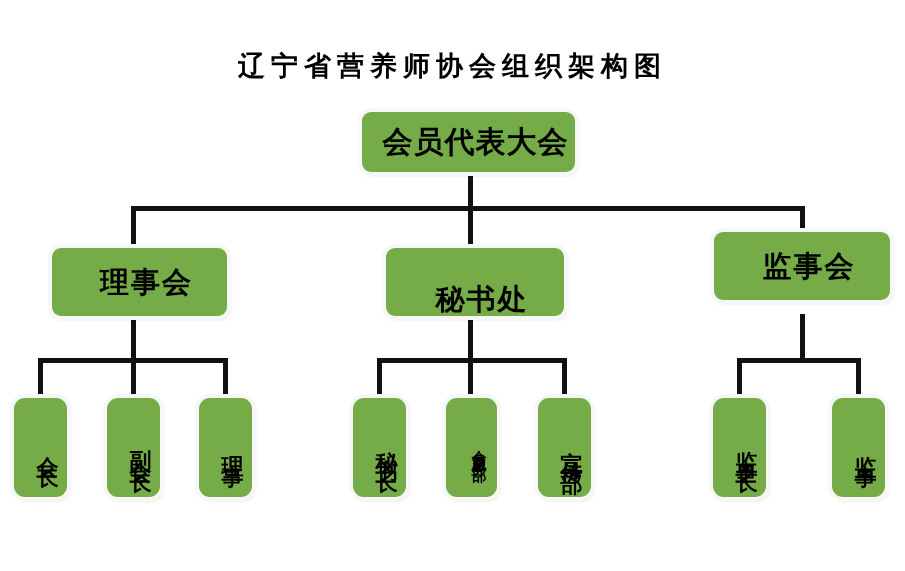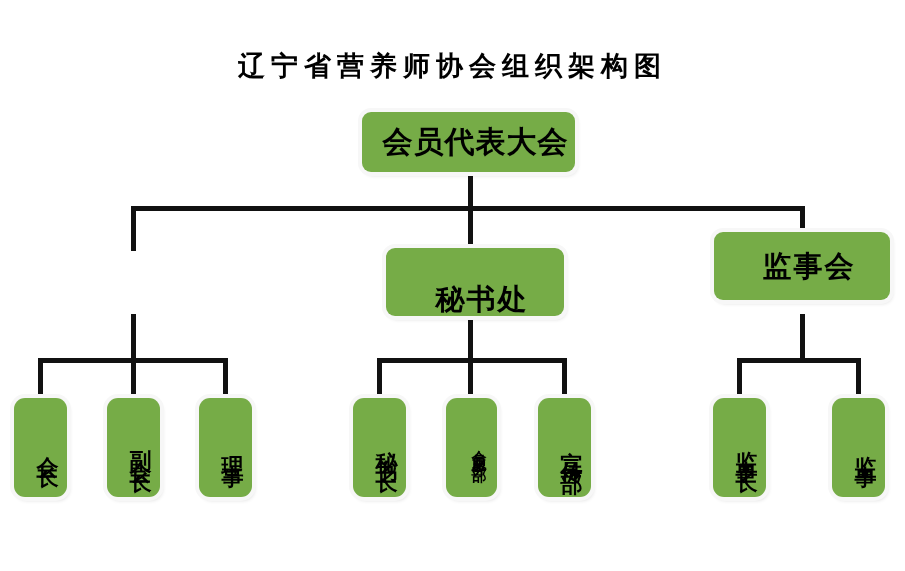--- a/index.html
+++ b/index.html
@@ -120,20 +120,23 @@
 
   <div class="line line-v" style="left:800px; top:314px; height:48px;"></div>
   <div class="line line-h" style="left:737px; top:358px; width:124px;"></div>
   <div class="line line-v" style="left:737px; top:358px; height:42px;"></div>
   <div class="line line-v" style="left:856px; top:358px; height:42px;"></div>
 
   <div class="node level1" style="left:362px; top:112px; width:213px; height:60px;">
     <span class="node-label">会员代表大会</span>
   </div>
 
+  <div class="node level2" style="left:52px; top:248px; width:175px; height:68px;">
+    <span class="node-label">理事会</span>
+  </div>
 
   <div class="node level2" style="left:386px; top:248px; width:178px; height:68px;align-items:flex-end;">
     <span class="node-label">秘书处</span>
   </div>
 
   <div class="node level2" style="left:714px; top:232px; width:176px; height:68px;">
     <span class="node-label">监事会</span>
   </div>
 
   <div class="node level3" style="left:14px; top:398px; width:53px; height:99px;">

